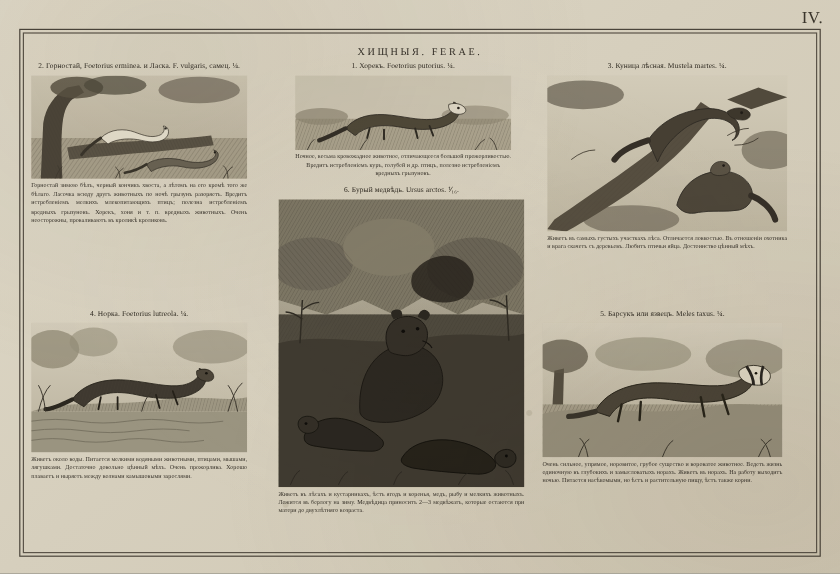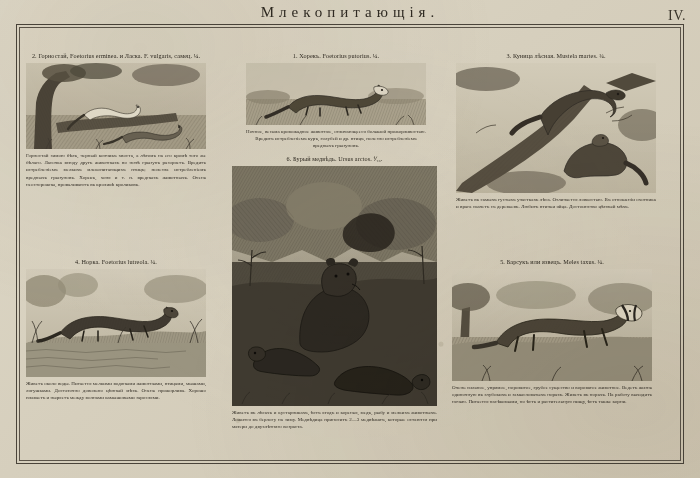--- a/index.html
+++ b/index.html
@@ -130,27 +130,27 @@
   #fig4  { left: 26px;  top: 258px; width: 180px; }
   #fig5  { left: 452px; top: 258px; width: 200px; }
 
   .cap-top { margin-bottom: 3px; }
 </style>
 </head>
 <body>
 
 <div class="page">
 
-  <div class="page-title">Млекопитающія.</div>
   <div class="plate-num">IV.</div>
 
   <div class="frame">
     <div class="frame-inner"></div>
   </div>
 
+  <div class="section-title">ХИЩНЫЯ. FERAE.</div>
 
   <div class="fig" id="fig2">
     <div class="fig-caption cap-top">2. Горностай, Foetorius ermineа. и Ласка. F. vulgaris, самец. ¼.</div>
     <div class="engraving" style="height:86px">
       <svg viewBox="0 0 180 86" preserveAspectRatio="none">
         <defs>
           <linearGradient id="sky2" x1="0" y1="0" x2="0" y2="1">
             <stop offset="0%" stop-color="#cdc6b3"></stop>
             <stop offset="100%" stop-color="#b8b09b"></stop>
           </linearGradient>

